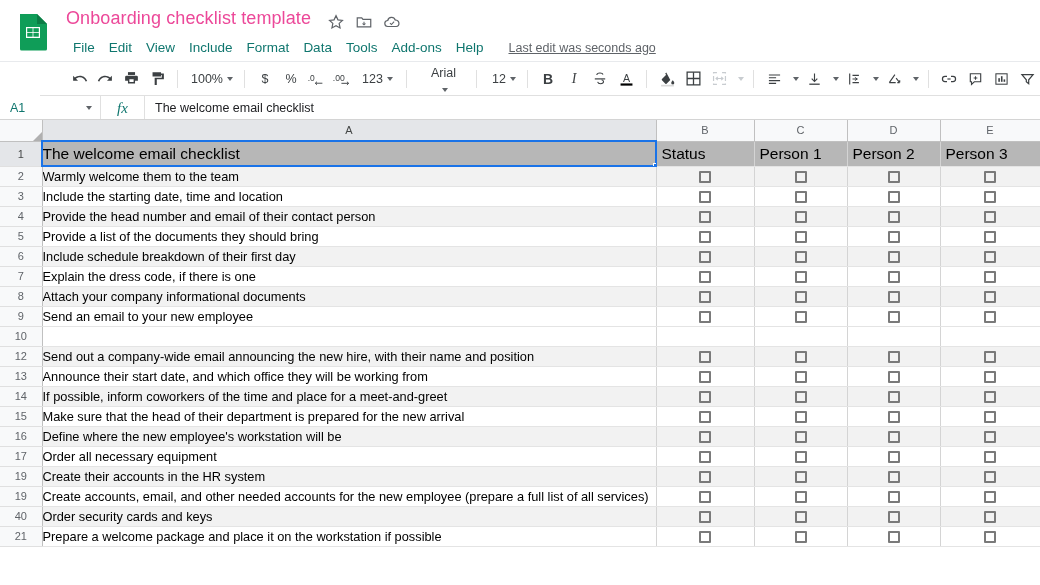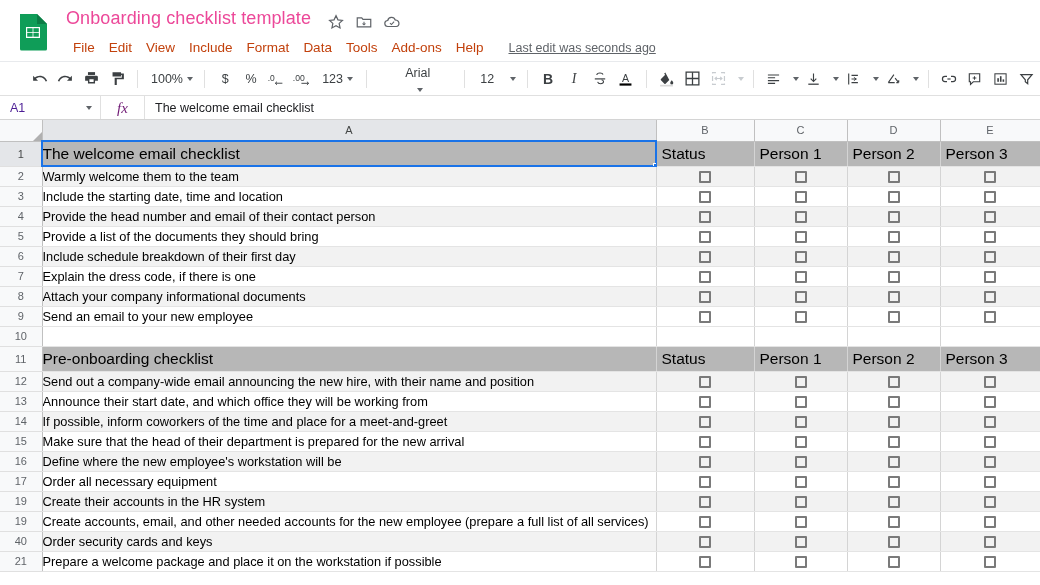--- a/index.html
+++ b/index.html
@@ -45,21 +45,21 @@
 
   #menubar {
     position: absolute;
     left: 66px; top: 38px;
     display: flex;
     align-items: center;
     white-space: nowrap;
   }
   .menu-item {
     font-size: 13.5px;
-    color: #c2410c;
+    color: #0f766e;
     padding: 2px 7px;
     cursor: pointer;
     border-radius: 3px;
   }
   #last-edit {
     font-size: 12.5px;
     color: #5f6368;
     margin-left: 18px;
     text-decoration: underline;
     cursor: pointer;
@@ -68,20 +68,21 @@
   
   #toolbar {
     position: relative;
     height: 34px;
     background: #fff;
     border-bottom: 1px solid #e0e0e0;
     display: flex;
     align-items: center;
     padding-left: 26px;
     gap: 0px;
+    margin-left: 40px;
   }
   .tb {
     display: flex;
     align-items: center;
     justify-content: center;
     height: 26px;
     min-width: 26px;
     color: #3c4043;
     cursor: pointer;
     border-radius: 3px;
@@ -137,32 +138,32 @@
     display: flex;
     align-items: center;
   }
   #namebox {
     width: 100px;
     height: 100%;
     display: flex;
     align-items: center;
     padding-left: 10px;
     font-size: 12.5px;
-    color: #4c1d95;
+    color: #0f766e;
     justify-content: space-between;
     padding-right: 8px;
     cursor: pointer;
   }
   #fx-label {
     width: 45px;
     text-align: center;
     font-family: "Liberation Serif", serif;
     font-style: italic;
     font-size: 15px;
-    color: #701a75;
+    color: #0f766e;
     border-left: 1px solid #e0e0e0;
     border-right: 1px solid #e0e0e0;
     height: 100%;
     line-height: 24px;
   }
   #formula-input {
     flex: 1;
     padding-left: 10px;
     font-size: 12.5px;
     color: #202124;
@@ -622,28 +623,20 @@
           <td class="cell ctr"><span class="cb"></span></td>
         </tr>
         <tr class="blank">
           <td class="rowhead">10</td>
           <td class="cell"></td>
           <td class="cell ctr"></td>
           <td class="cell ctr"></td>
           <td class="cell ctr"></td>
           <td class="cell ctr"></td>
         </tr>
-        <tr class="section">
-          <td class="rowhead">11</td>
-          <td class="cell">Pre-onboarding checklist</td>
-          <td class="cell ctr" style="text-align: left; padding-left: 5px;">Status</td>
-          <td class="cell ctr" style="text-align: left; padding-left: 5px;">Person 1</td>
-          <td class="cell ctr" style="text-align: left; padding-left: 5px;">Person 2</td>
-          <td class="cell ctr" style="text-align: left; padding-left: 5px;">Person 3</td>
-        </tr>
         <tr class="band">
           <td class="rowhead">12</td>
           <td class="cell">Send out a company-wide email announcing the new hire, with their name and position</td>
           <td class="cell ctr"><span class="cb"></span></td>
           <td class="cell ctr"><span class="cb"></span></td>
           <td class="cell ctr"><span class="cb"></span></td>
           <td class="cell ctr"><span class="cb"></span></td>
         </tr>
         <tr>
           <td class="rowhead">13</td>

